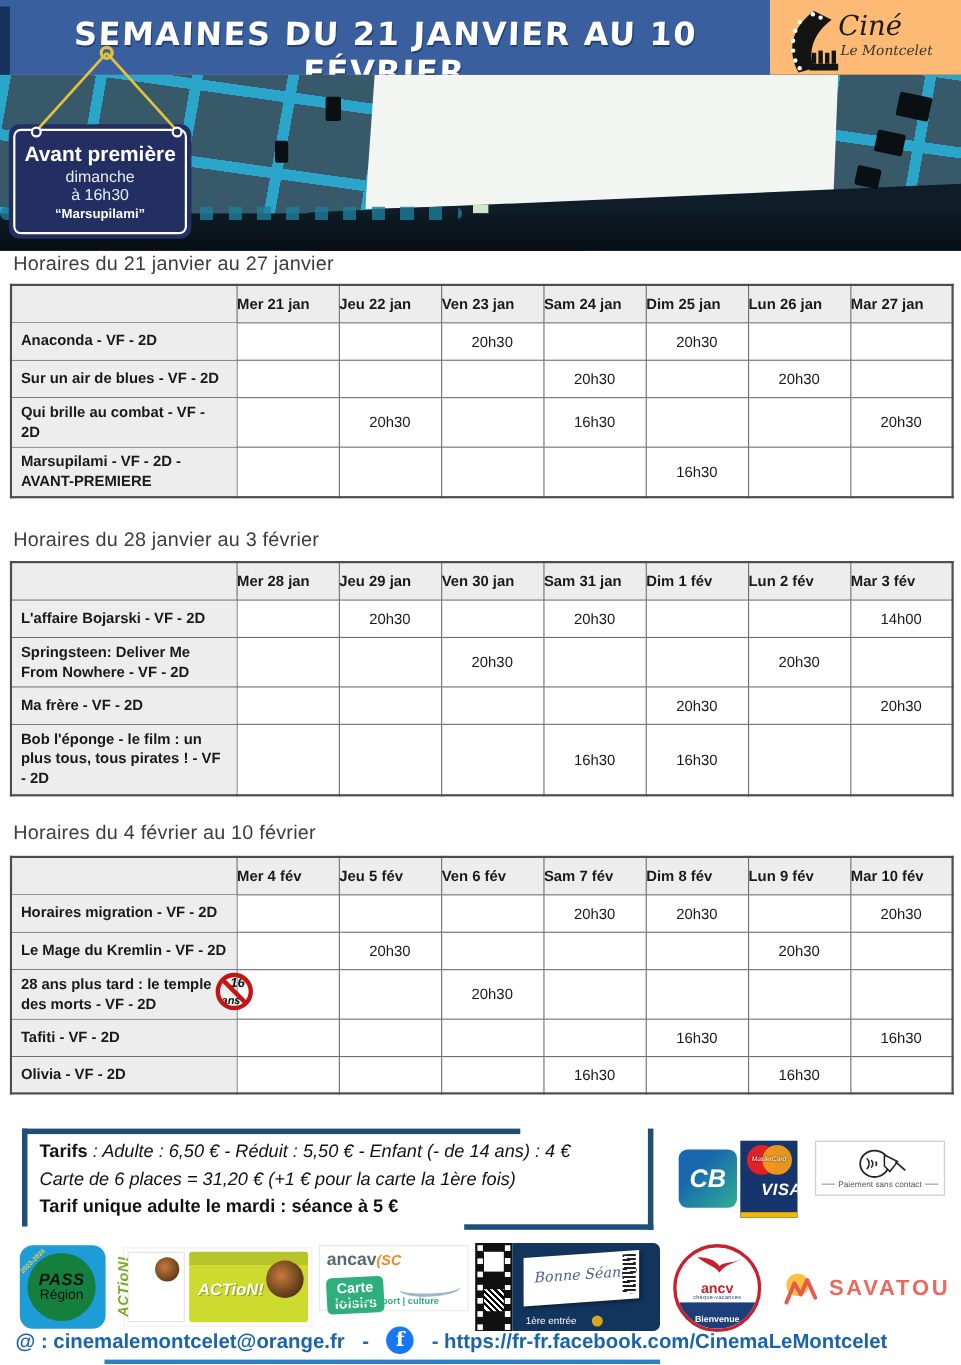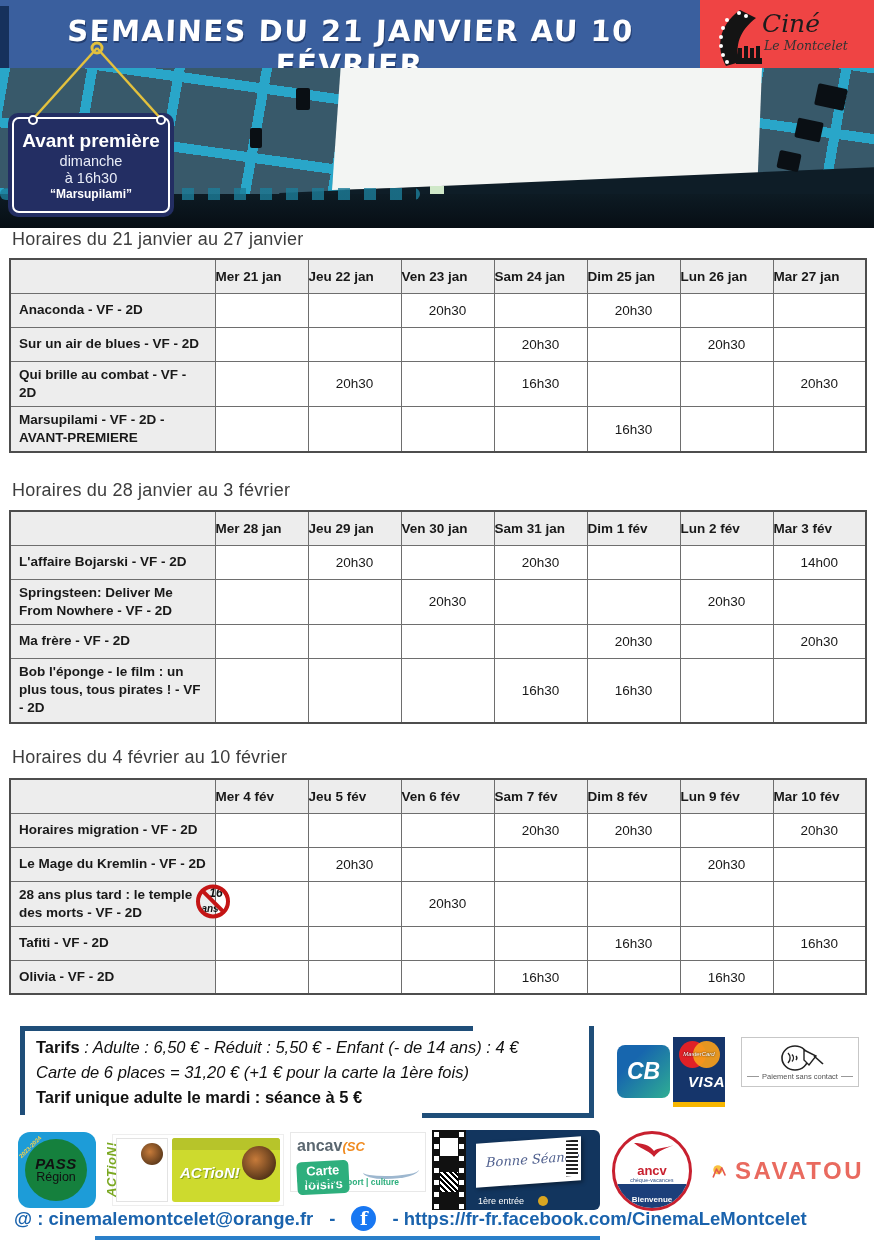--- a/index.html
+++ b/index.html
@@ -11,21 +11,21 @@
   html,body{width:874px; height:1241px;}
   body{position:relative; font-family:"Liberation Sans", sans-serif; background:#fff; overflow:hidden;}
 
   
   .banner{position:absolute; top:0; left:0; width:874px; height:68px; background:#fff;}
   .banner-blue{position:absolute; top:0; left:0; width:700px; height:68px; background:var(--banner-blue);}
   .banner-edge{position:absolute; top:6px; left:0; width:9px; height:62px; background:var(--banner-edge);}
   .banner-title{position:absolute; top:14px; left:40px; width:620px; text-align:center; color:#fff;
     font-size:29px; font-weight:800; letter-spacing:1.5px; text-shadow:1px 2px 0 rgba(10,25,60,.45);
     font-family:"DejaVu Sans", sans-serif; transform:skewX(-2deg);}
-  .logo-box{position:absolute; top:0; right:0; width:174px; height:74px; background:#ef4444;}
+  .logo-box{position:absolute; top:0; right:0; width:174px; height:74px; background:#fdba74;}
 
   
   .photo{position:absolute; top:68px; left:0; width:874px; height:160px; background:#13242e; overflow:hidden;}
   .wall{position:absolute; top:0; height:130px;
     background:
       repeating-linear-gradient(100deg, var(--wall-teal) 0 10px, transparent 10px 86px),
       repeating-linear-gradient(8deg, var(--wall-teal) 0 10px, #38596a 10px 70px);}
   .wall-left{left:0; width:345px;}
   .wall-right{right:0; width:120px;}
   .screen{position:absolute; top:0; left:332px; width:430px; height:122px; background:#f3f5f3;
@@ -77,21 +77,21 @@
   .cb-logo{position:absolute; left:617px; top:1045px; width:53px; height:53px; border-radius:8px;
     background:linear-gradient(135deg,#1766ae 30%,#2fae93); color:#fff; font-weight:800; font-size:23px;
     font-style:italic; display:flex; align-items:center; justify-content:center;}
   .mc-visa{position:absolute; left:673px; top:1037px; width:52px; height:70px; background:#15356b; overflow:hidden;}
   .mc-circles{position:relative; height:36px;}
   .mc-red,.mc-orange{position:absolute; top:4px; width:27px; height:27px; border-radius:50%;}
   .mc-red{left:6px; background:#e02127;}
   .mc-orange{left:20px; background:#f79e1b; opacity:.92;}
   .mc-name{position:absolute; top:14px; left:0; width:100%; text-align:center; font-size:6px; font-style:italic;
     color:#fff; text-shadow:0 0 2px #000; z-index:2;}
-  .visa-word{color:#fff; font-style:italic; font-weight:800; font-size:15px; text-align:right; letter-spacing:.5px;}
+  .visa-word{color:#fff; font-style:italic; font-weight:800; font-size:15px; text-align:left; letter-spacing:.5px;padding-left:19px;}
   .mc-underline{position:absolute; bottom:0; left:0; width:100%; height:5px; background:#f7b600;}
   .contactless{position:absolute; left:741px; top:1037px; width:118px; height:50px; background:#fff;
     border:1px solid #c7c7c7; display:flex; flex-direction:column; align-items:center; justify-content:center;}
   .cl-text{font-size:7.5px; color:#555; display:flex; align-items:center; gap:3px;}
   .cl-text::before,.cl-text::after{content:""; width:12px; height:1px; background:#999;}
 
   
   .pass-region{position:absolute; left:18px; top:1132px; width:78px; height:76px; background:#1d9cd8;
     border-radius:12px; overflow:hidden;}
   .pr-circle{position:absolute; left:7px; top:7px; width:62px; height:62px; border-radius:50%; background:#15803d;
@@ -138,21 +138,21 @@
     background:repeating-linear-gradient(#222 0 2px, #fff 2px 4px);}
   .cc-entry{position:absolute; left:12px; bottom:4px; color:#fff; font-size:9px;}
   .cc-coin{position:absolute; left:72px; bottom:4px; width:10px; height:10px; border-radius:50%; background:#d9a520;}
   .ancv{position:absolute; left:612px; top:1131px; width:80px; height:80px; border-radius:50%;
     border:3px solid #c8202f; background:#fff; overflow:hidden; text-align:center;}
   .ancv-brand{font-weight:800; color:#c8202f; font-size:13px; margin-top:30px; line-height:1;}
   .ancv-sub{font-size:5px; color:#1c3f7a; letter-spacing:.3px;}
   .ancv-bottom{position:absolute; bottom:0; left:0; width:100%; height:24px; background:#1c3f7a;
     color:#fff; font-size:8px; font-weight:700; display:flex; align-items:flex-end; justify-content:center; padding-bottom:4px;}
   .savatou{position:absolute; left:712px; top:1146px; width:152px; height:50px; display:flex; align-items:center; gap:8px;}
-  .savatou-word{color:#e96a5f; font-weight:800; font-size:24px; letter-spacing:2.5px;}
+  .savatou-word{color:#e96a5f; font-weight:800; font-size:20px; letter-spacing:2.5px;}
 
   
   .footer{position:absolute; left:14px; top:1206px; width:850px; display:flex; align-items:center; gap:16px;
     color:var(--footer-blue); font-weight:800; font-size:18.5px; white-space:nowrap;}
   .fb-circle{width:25px; height:25px; border-radius:50%; background:#1877f2; color:#fff; font-weight:800;
     font-family:"DejaVu Serif", serif; display:flex; align-items:center; justify-content:center; font-size:18px; flex:0 0 auto;}
   .bottom-line{position:absolute; left:95px; top:1236px; width:505px; height:4px; background:#2a7fc9;}
 </style>
 </head>
 <body>

